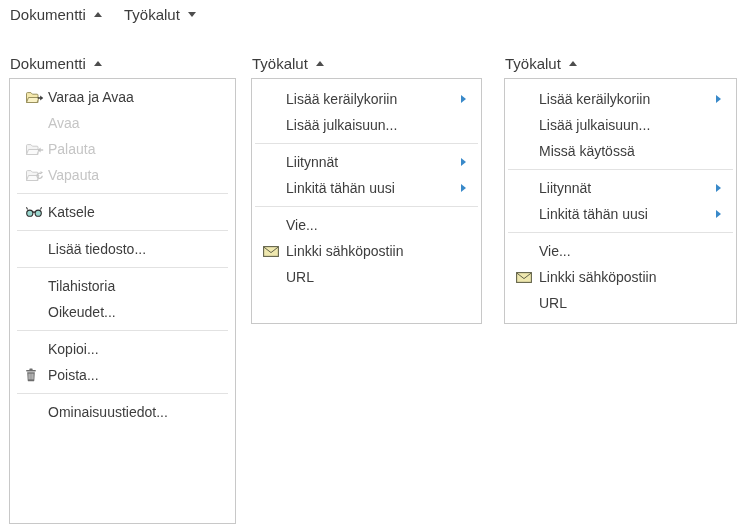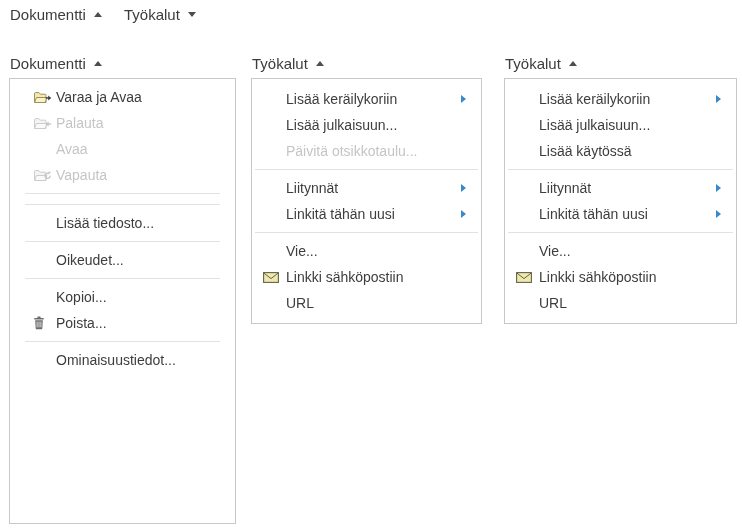--- a/index.html
+++ b/index.html
@@ -58,66 +58,81 @@
 <div class="toolbar-item" style="left:124px;">
   <span>Työkalut</span>
   <span class="tri down"></span>
 </div>
 
 <div class="panel" style="left:9px;">
   <div class="panel-header">
     <span>Dokumentti</span>
     <span class="tri up"></span>
   </div>
-  <div class="menu-box" style="width:227px;height:446px;padding:5px 12px;">
+  <div class="menu-box" style="width:227px;height:446px;padding:5px 4px;">
     <div class="menu-list">
         <div class="menu-item">
           <span class="icon-slot">
             <svg width="19" height="14" viewBox="0 0 19 14">
               <path d="M1.5 12.5 V3.6 a1 1 0 0 1 1-1 h3.4 l1.5 1.6 h4.6 a1 1 0 0 1 1 1 v7.3 z" fill="#f5e9ae" stroke="#9a915e" stroke-width="1"></path>
               <path d="M1.5 12.5 l2-5 h10.5 l-2 5 z" fill="#faf2c6" stroke="#9a915e" stroke-width="1"></path>
               <path d="M12.6 8 h4.6" stroke="#3f3f3f" stroke-width="1.4" fill="none"></path>
               <path d="M15.2 5.4 L18.2 8 L15.2 10.6 z" fill="#3f3f3f"></path>
             </svg>
           </span>
           <span class="label">Varaa ja Avaa</span>
         </div>
         <div class="menu-item disabled">
+          <span class="icon-slot"></span>
+          <span class="label">Avaa</span>
+        </div>
+        <div class="menu-item disabled">
           <span class="icon-slot">
             <svg width="19" height="14" viewBox="0 0 19 14">
               <path d="M1.5 12.5 V3.6 a1 1 0 0 1 1-1 h3.4 l1.5 1.6 h4.6 a1 1 0 0 1 1 1 v7.3 z" fill="#f4f4f4" stroke="#cccccc" stroke-width="1"></path>
               <path d="M1.5 12.5 l2-5 h10.5 l-2 5 z" fill="#fafafa" stroke="#cccccc" stroke-width="1"></path>
               <path d="M18.2 8 h-4.6" stroke="#c4c4c4" stroke-width="1.4" fill="none"></path>
               <path d="M15.6 5.4 L12.6 8 L15.6 10.6 z" fill="#c4c4c4"></path>
             </svg>
           </span>
           <span class="label">Palauta</span>
         </div>
         <div class="menu-item disabled">
-          <span class="icon-slot"></span>
-          <span class="label">Avaa</span>
-        </div>
-        <div class="menu-item disabled">
           <span class="icon-slot">
             <svg width="19" height="14" viewBox="0 0 19 14">
               <path d="M1.5 12.5 V3.6 a1 1 0 0 1 1-1 h3.4 l1.5 1.6 h4.6 a1 1 0 0 1 1 1 v7.3 z" fill="#f4f4f4" stroke="#cccccc" stroke-width="1"></path>
               <path d="M1.5 12.5 l2-5 h10.5 l-2 5 z" fill="#fafafa" stroke="#cccccc" stroke-width="1"></path>
               <path d="M17.2 7.8 a2.6 2.6 0 1 1 -1.1-2.1" fill="none" stroke="#c4c4c4" stroke-width="1.3"></path>
               <path d="M15.4 3.2 l2.6 1 l-2.2 1.8 z" fill="#c4c4c4"></path>
             </svg>
           </span>
           <span class="label">Vapauta</span>
         </div>
         <div class="separator"></div>
+        <div class="menu-item">
+          <span class="icon-slot">
+            <svg width="18" height="12" viewBox="0 0 18 12">
+              <path d="M2.6 3.6 L1.4 1.2 M15.4 3.6 L16.6 1.2" stroke="#3a3a3a" stroke-width="1.1" fill="none"></path>
+              <circle cx="4.8" cy="7.2" r="3.1" fill="#9bd8d0" stroke="#2c2c2c" stroke-width="1.1"></circle>
+              <circle cx="13.2" cy="7.2" r="3.1" fill="#9bd8d0" stroke="#2c2c2c" stroke-width="1.1"></circle>
+              <path d="M7.9 6.6 q1.1-1.4 2.2 0" fill="none" stroke="#2c2c2c" stroke-width="1.1"></path>
+            </svg>
+          </span>
+          <span class="label">Katsele</span>
+        </div>
         <div class="separator"></div>
         <div class="menu-item">
           <span class="icon-slot"></span>
           <span class="label">Lisää tiedosto...</span>
         </div>
         <div class="separator"></div>
+        <div class="menu-item">
+          <span class="icon-slot"></span>
+          <span class="label">Tilahistoria</span>
+        </div>
         <div class="menu-item">
           <span class="icon-slot"></span>
           <span class="label">Oikeudet...</span>
         </div>
         <div class="separator"></div>
         <div class="menu-item">
           <span class="icon-slot"></span>
           <span class="label">Kopioi...</span>
         </div>
         <div class="menu-item">
@@ -149,24 +164,20 @@
     <div class="menu-list">
         <div class="menu-item">
           <span class="icon-slot"></span>
           <span class="label">Lisää keräilykoriin</span>
           <span class="submenu-arrow"></span>
         </div>
         <div class="menu-item">
           <span class="icon-slot"></span>
           <span class="label">Lisää julkaisuun...</span>
         </div>
-        <div class="menu-item disabled">
-          <span class="icon-slot"></span>
-          <span class="label">Päivitä otsikkotaulu...</span>
-        </div>
         <div class="separator"></div>
         <div class="menu-item">
           <span class="icon-slot"></span>
           <span class="label">Liitynnät</span>
           <span class="submenu-arrow"></span>
         </div>
         <div class="menu-item">
           <span class="icon-slot"></span>
           <span class="label">Linkitä tähän uusi</span>
           <span class="submenu-arrow"></span>
@@ -204,21 +215,21 @@
           <span class="icon-slot"></span>
           <span class="label">Lisää keräilykoriin</span>
           <span class="submenu-arrow"></span>
         </div>
         <div class="menu-item">
           <span class="icon-slot"></span>
           <span class="label">Lisää julkaisuun...</span>
         </div>
         <div class="menu-item">
           <span class="icon-slot"></span>
-          <span class="label">Lisää käytössä</span>
+          <span class="label">Missä käytössä</span>
         </div>
         <div class="separator"></div>
         <div class="menu-item">
           <span class="icon-slot"></span>
           <span class="label">Liitynnät</span>
           <span class="submenu-arrow"></span>
         </div>
         <div class="menu-item">
           <span class="icon-slot"></span>
           <span class="label">Linkitä tähän uusi</span>

